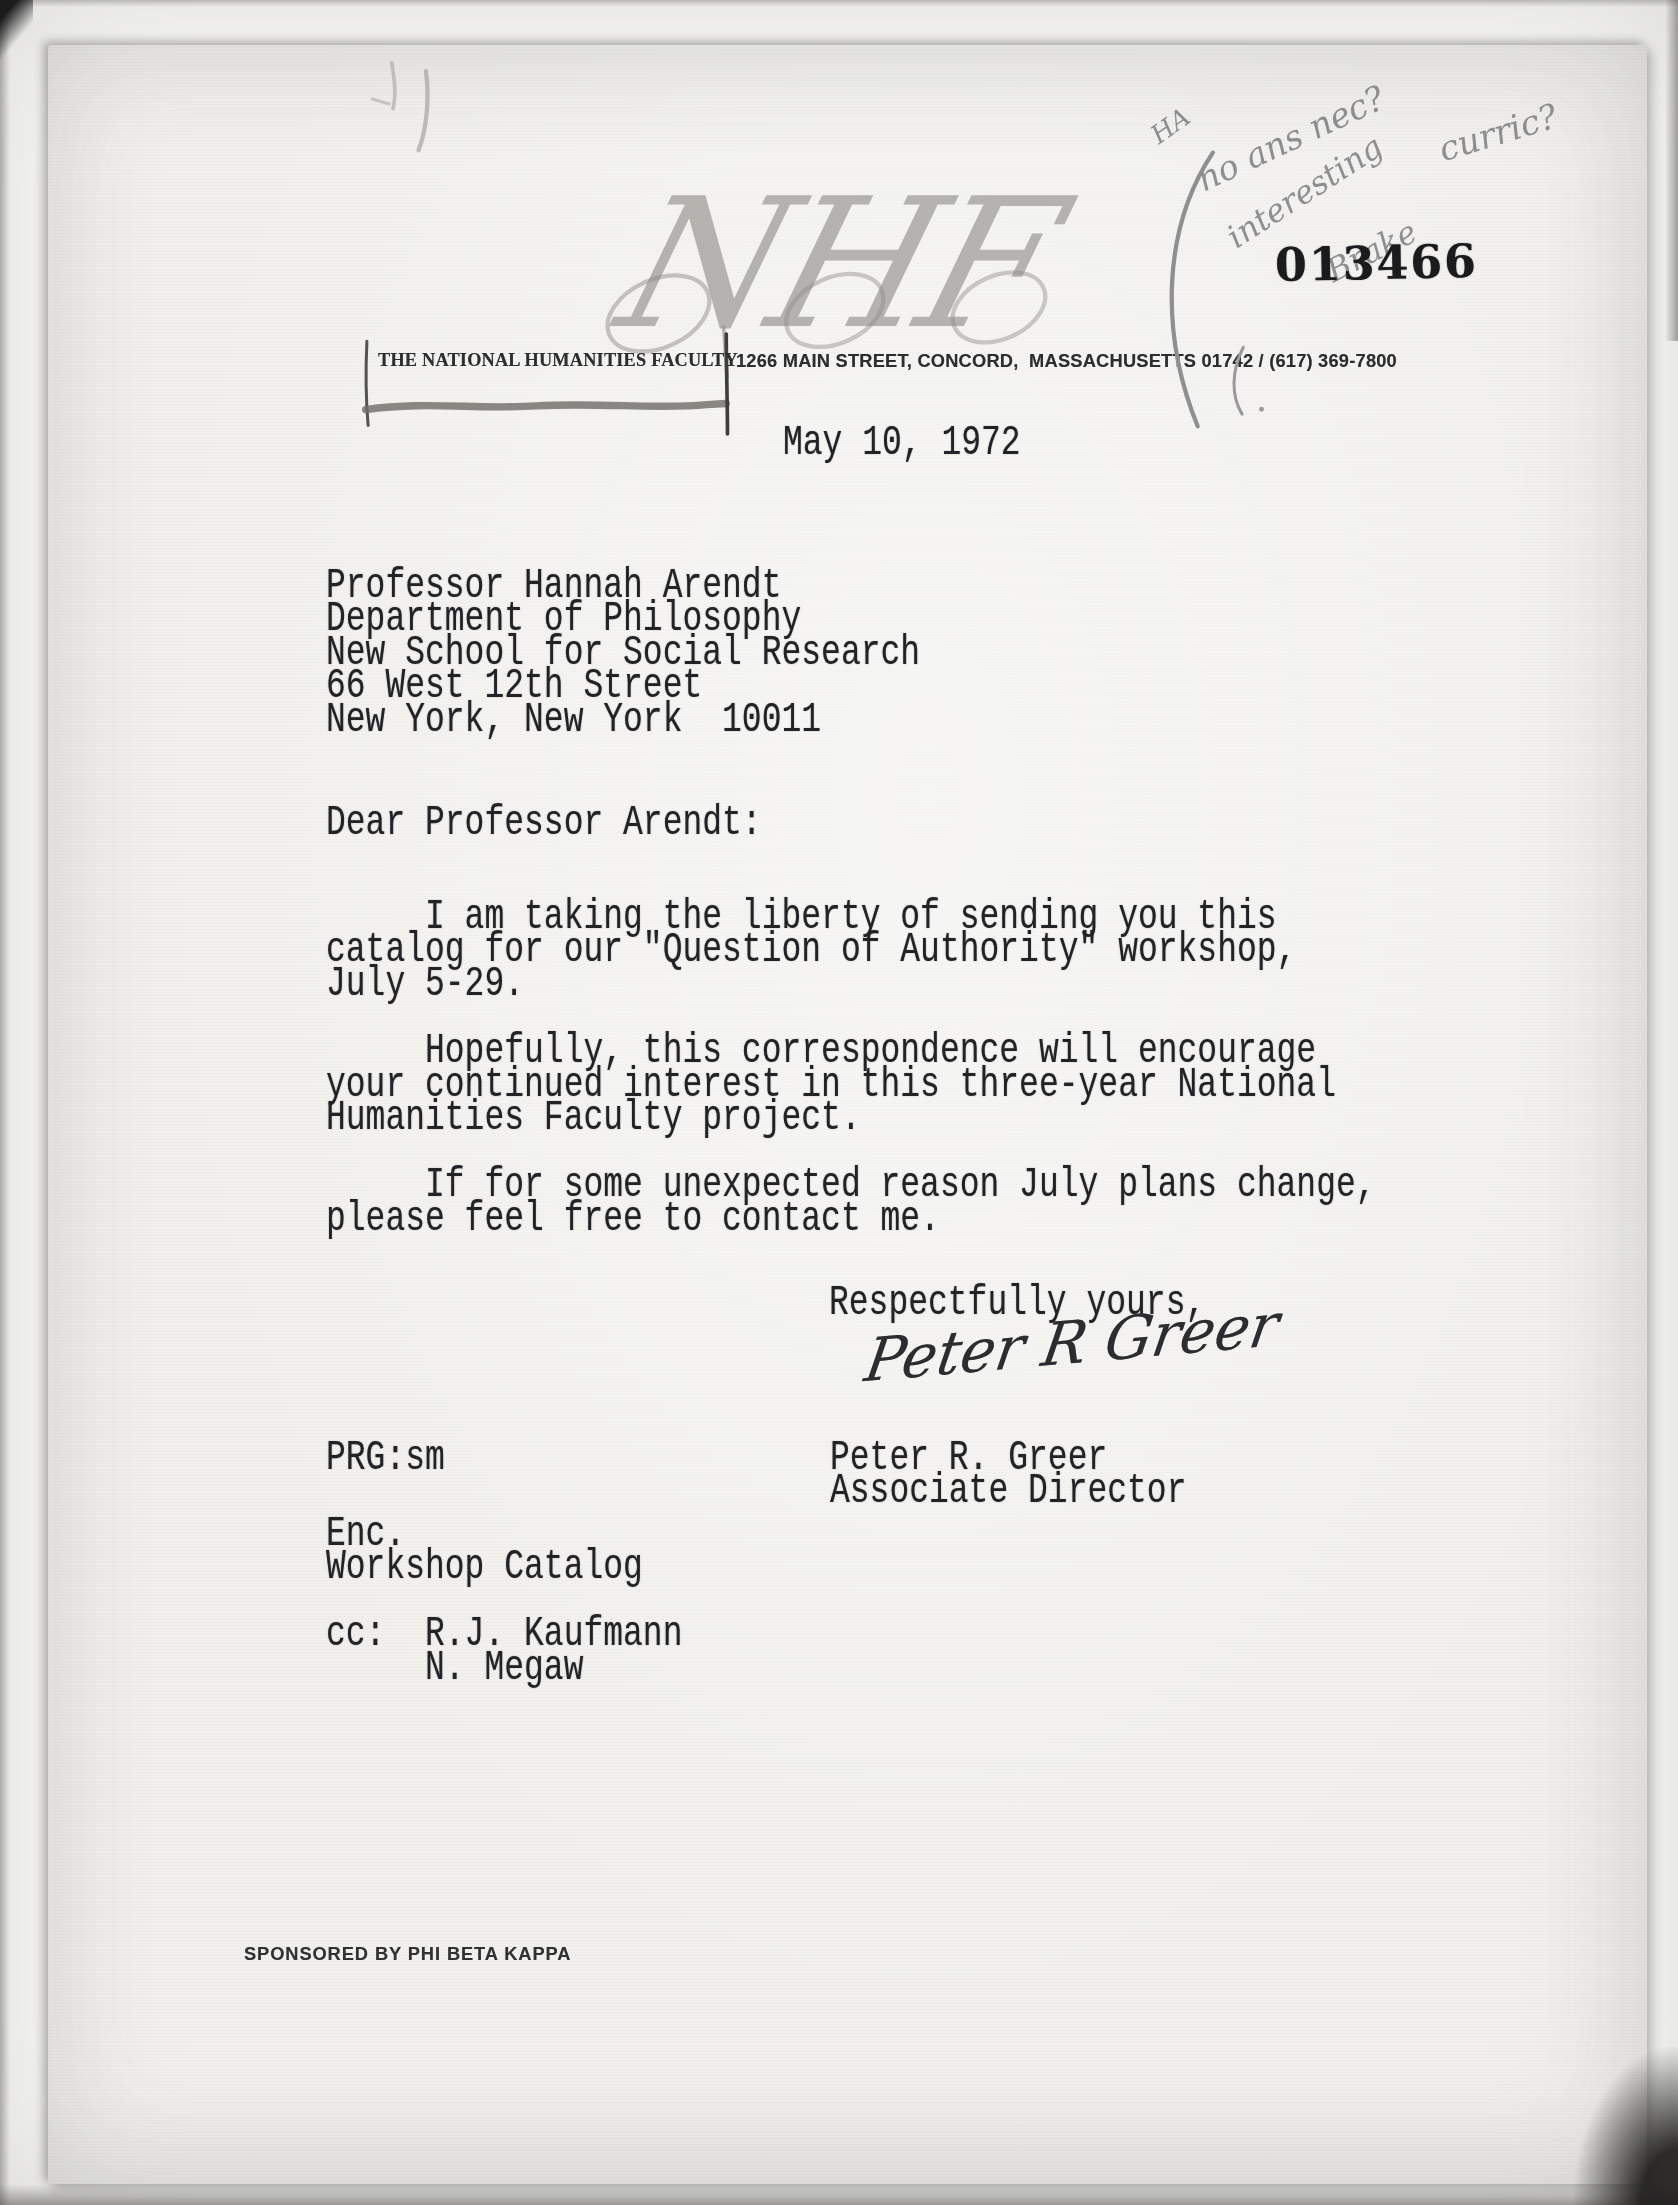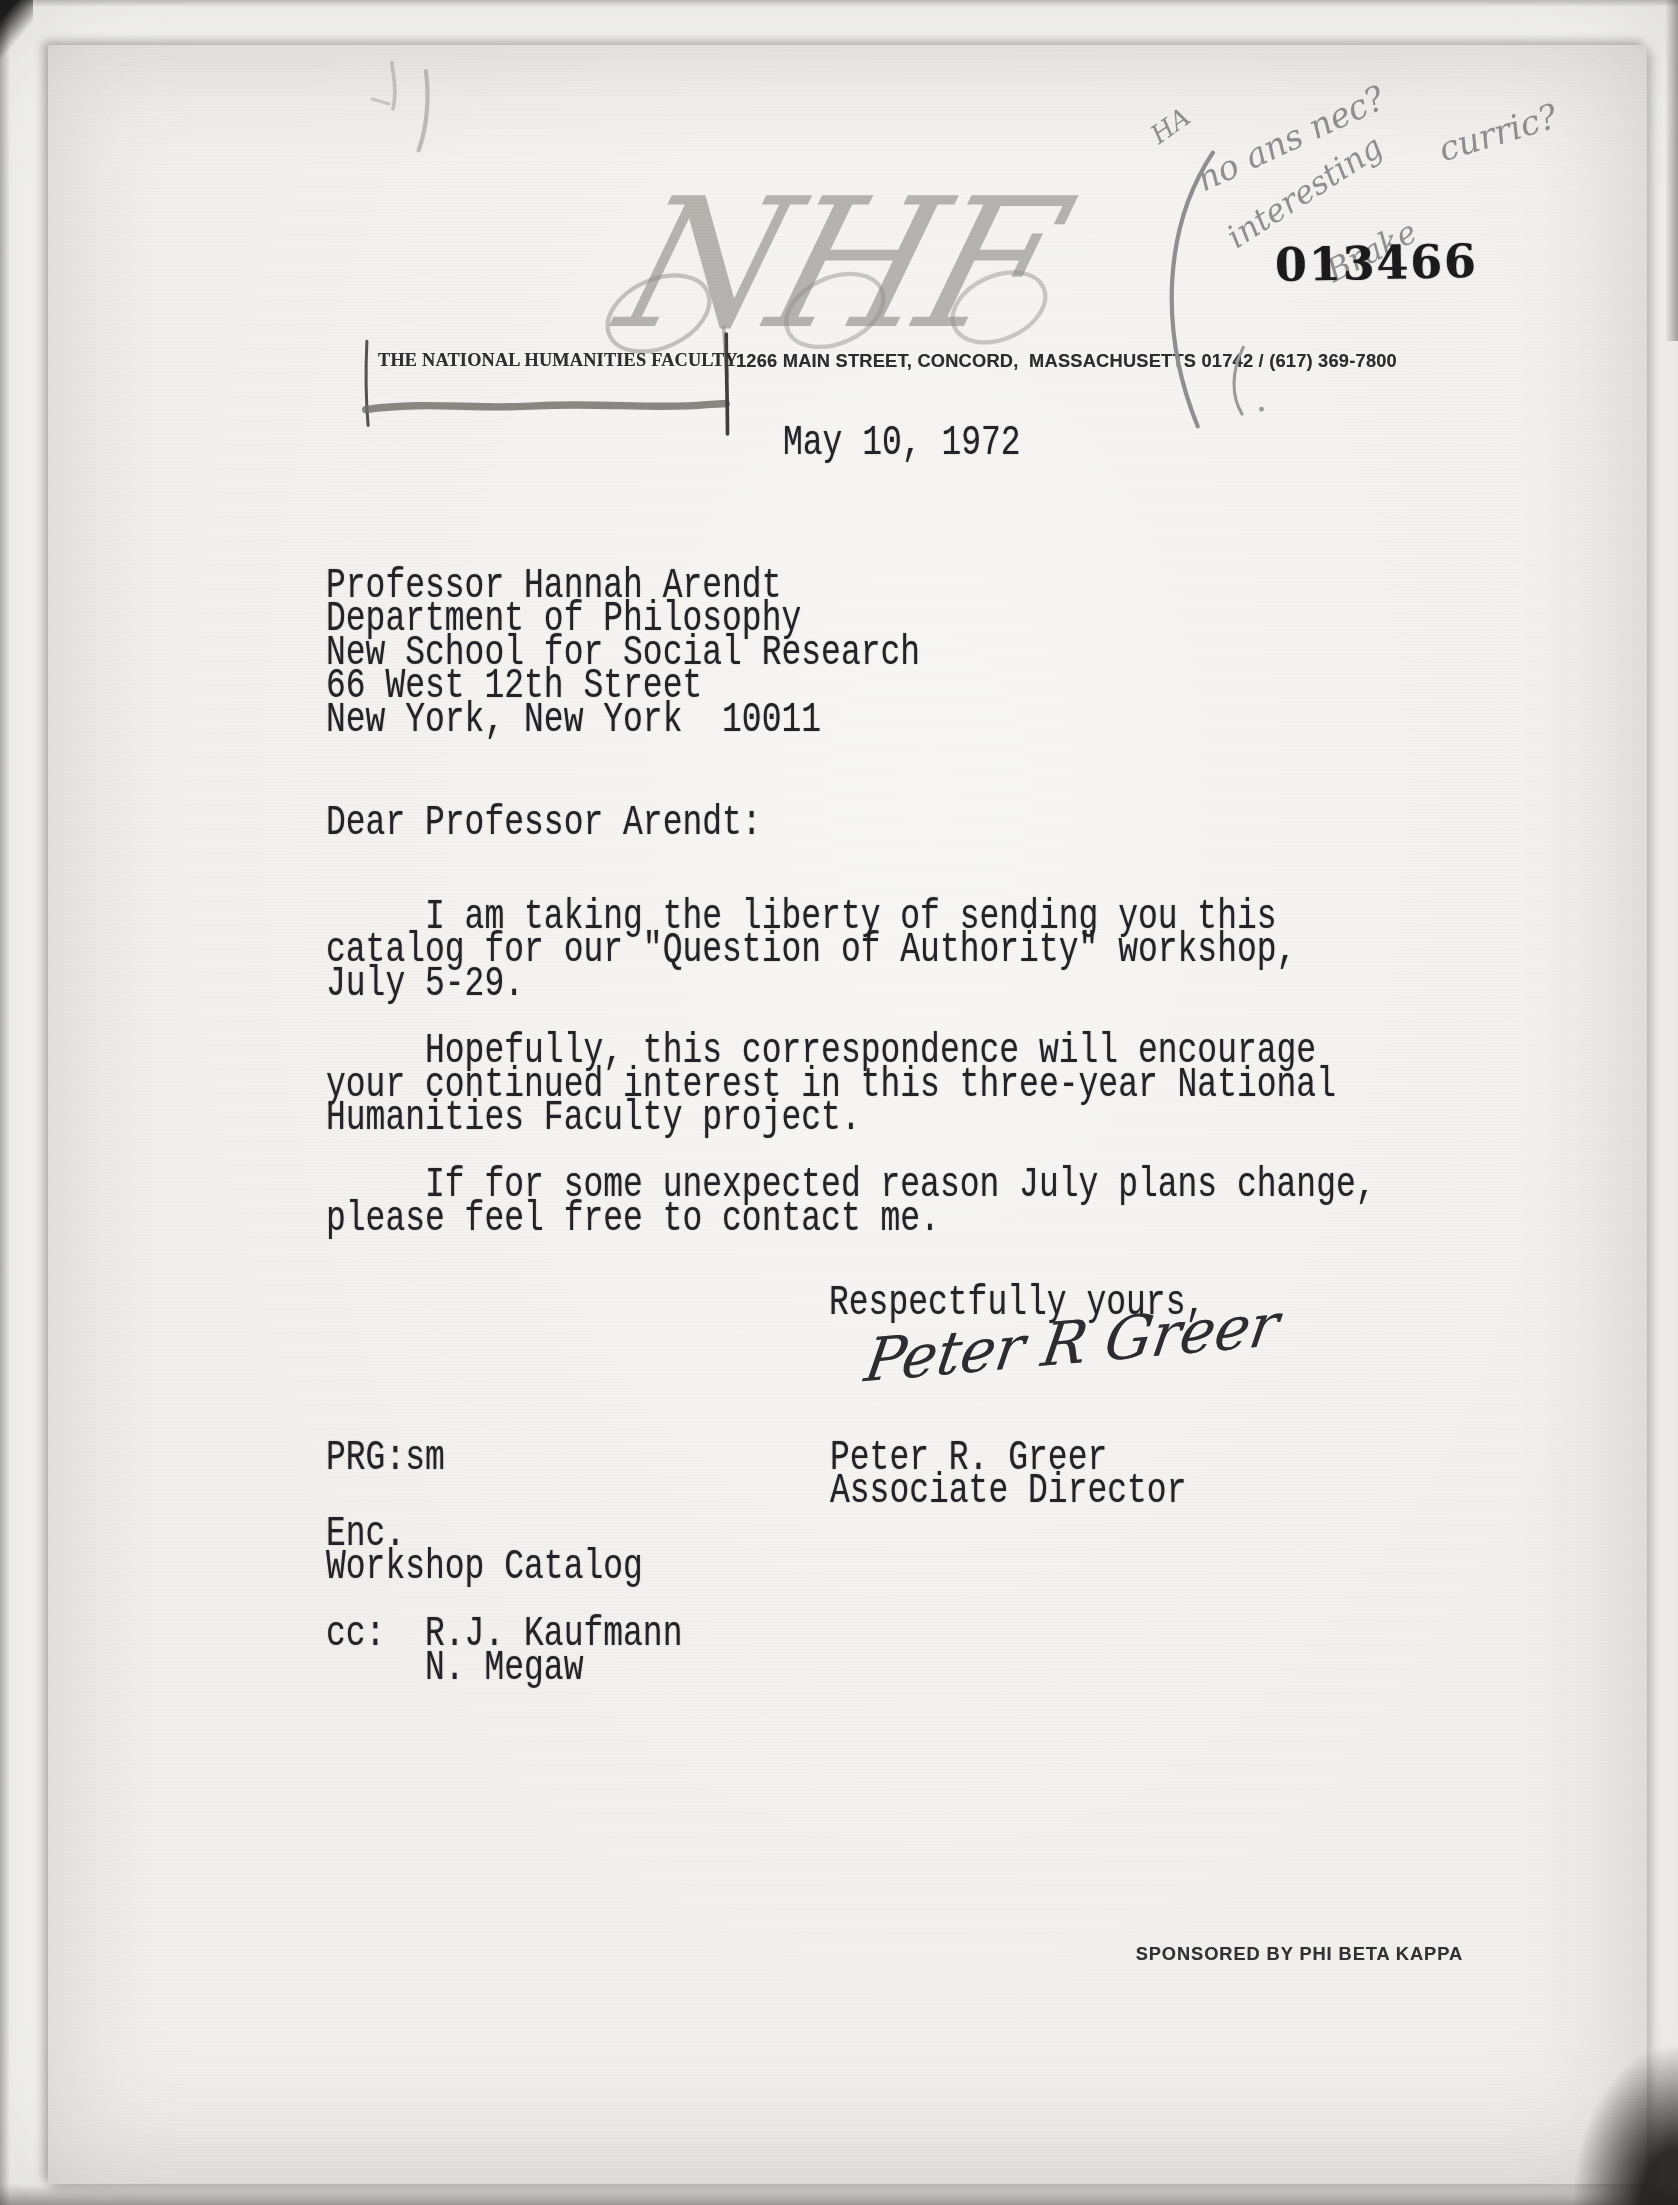--- a/index.html
+++ b/index.html
@@ -17,21 +17,21 @@
     box-shadow:inset 0 0 158px rgba(70,68,64,.18);}
   
   .tw{position:absolute;font-family:"Liberation Mono","DejaVu Sans Mono",monospace;
       font-size:33px;line-height:26px;color:#232327;white-space:pre;
       transform:scaleY(1.3);transform-origin:left top;
       text-shadow:0 0 1.2px rgba(25,25,30,.38);}
   
   .lh{position:absolute;font-family:"Liberation Sans",sans-serif;font-weight:bold;
       font-size:18.3px;color:#2e2e30;letter-spacing:0.2px;white-space:pre;
       text-shadow:0 0 0.6px rgba(40,40,40,.45);}
-  .footer-line{position:absolute;left:244px;width:1219px;text-align:right;
+  .footer-line{position:absolute;left:244px;width:1219px;text-align:left;
       font-family:"Liberation Sans",sans-serif;font-weight:bold;font-size:18.3px;
       letter-spacing:0.9px;color:#323234;white-space:pre;
       text-shadow:0 0 0.6px rgba(40,40,40,.4);}
   
   .pencil{position:absolute;font-family:"DejaVu Serif",serif;font-style:italic;
       color:#8f8e91;white-space:pre;transform-origin:left top;}
   .signature{position:absolute;left:866px;top:1326px;font-family:"DejaVu Serif",serif;
       font-style:italic;font-size:59px;color:#2c2c31;
       transform:rotate(-5deg) skewX(-14deg);transform-origin:left center;
       text-shadow:0 0 0.6px rgba(30,30,40,.4);}

